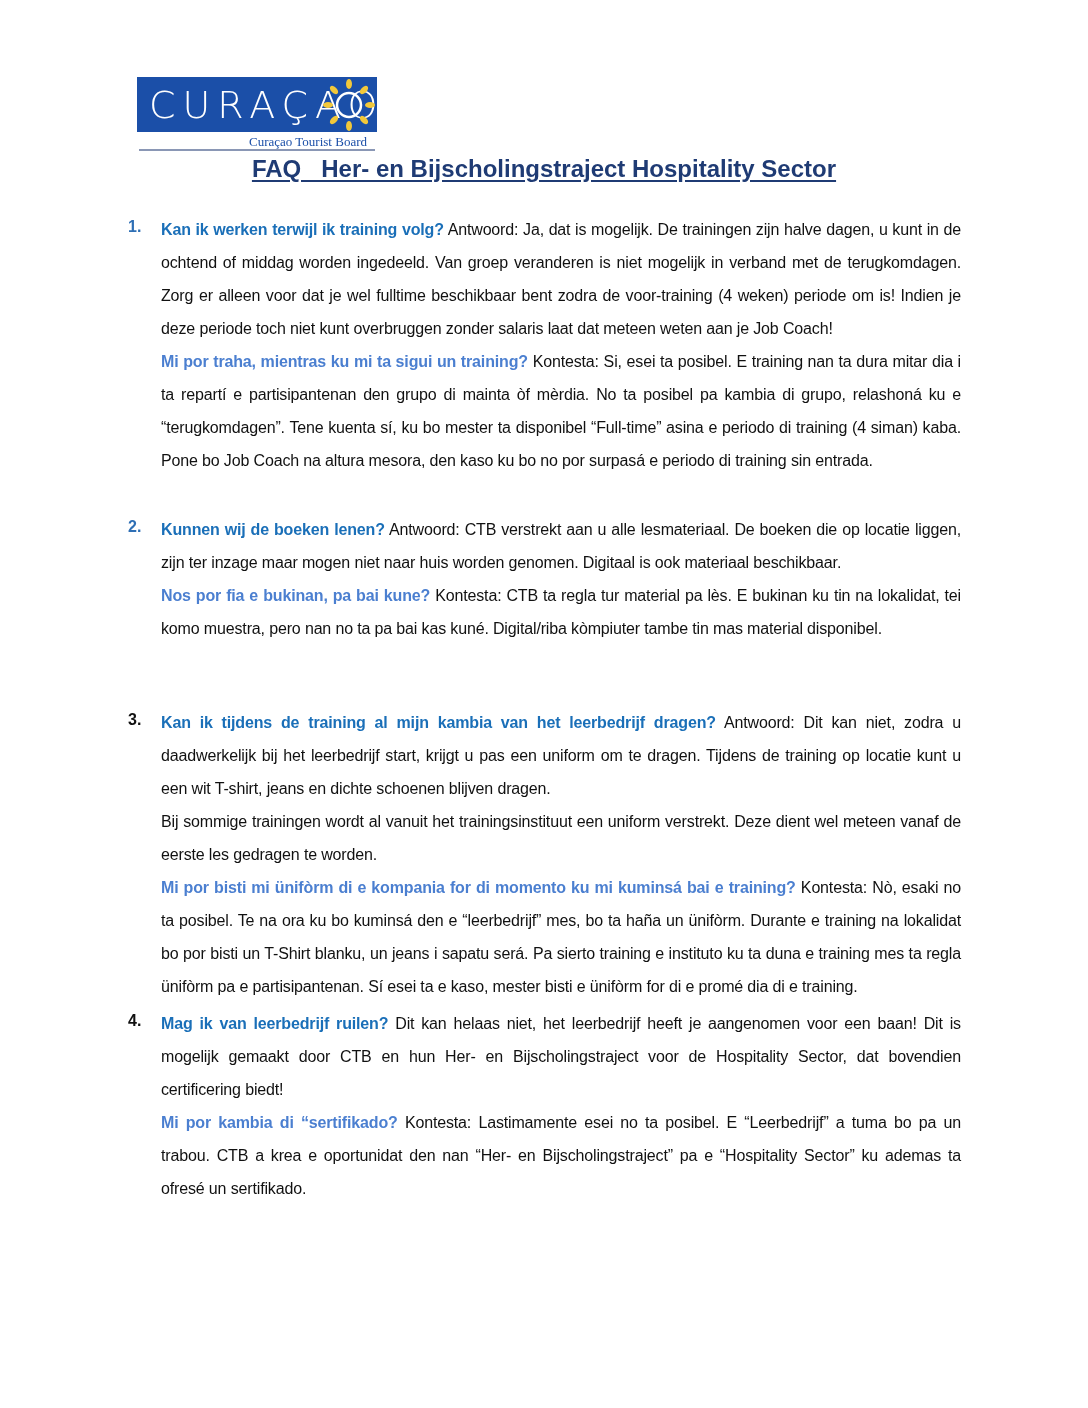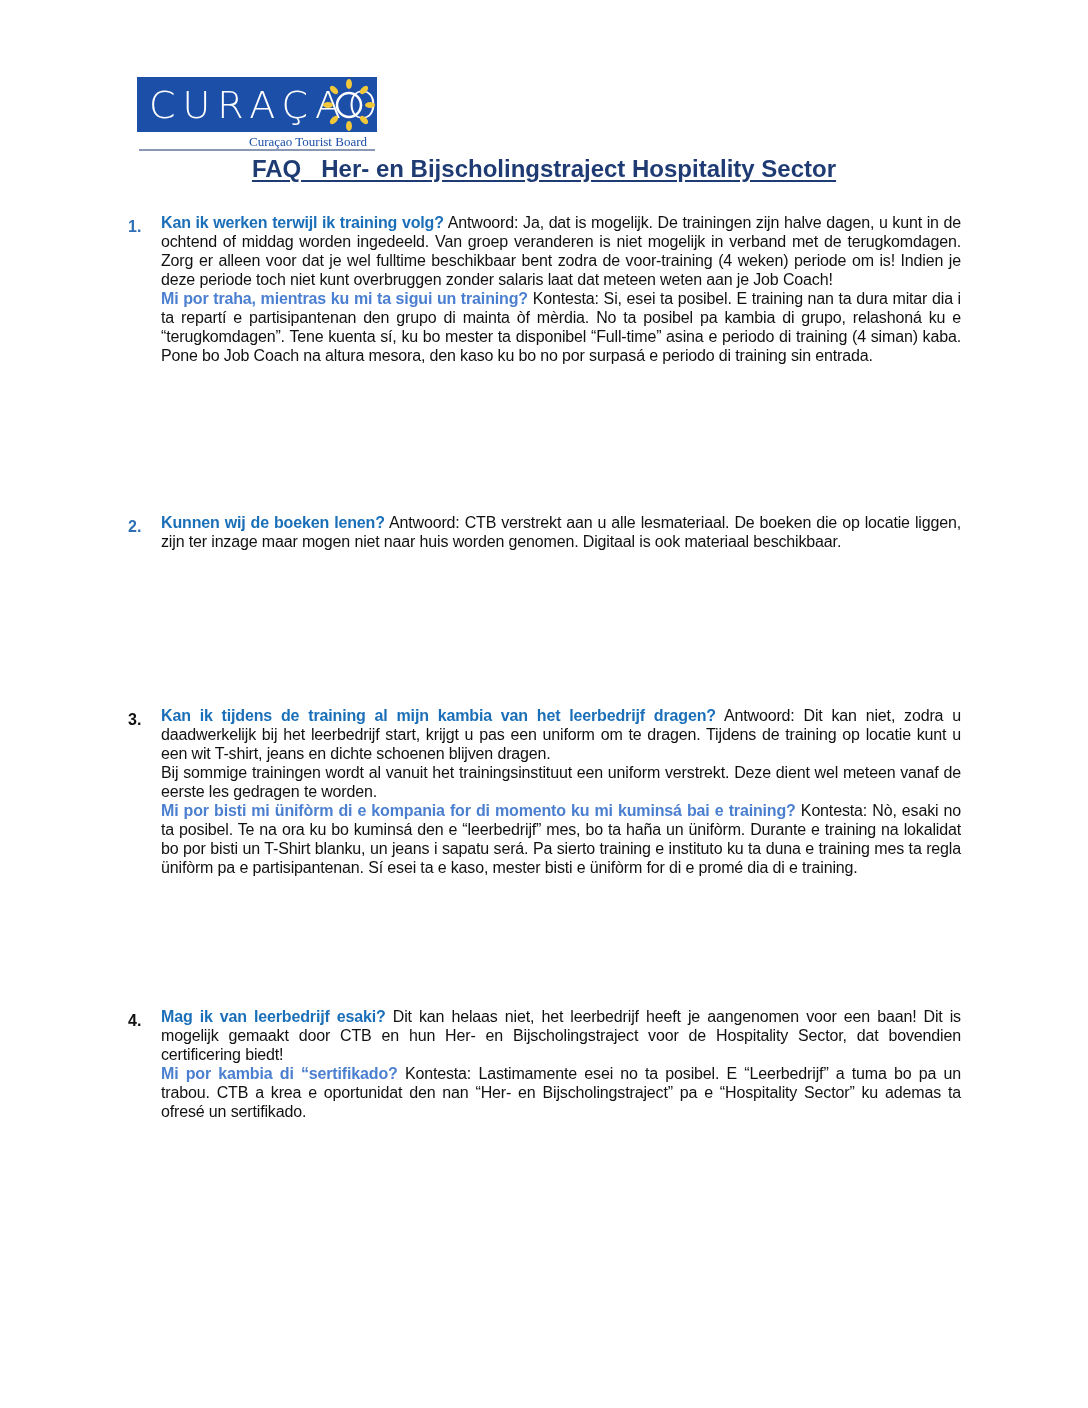--- a/index.html
+++ b/index.html
@@ -88,21 +88,21 @@
       top: 0;
       font-size: 16px;
       line-height: 27px;
       font-weight: bold;
     }
     .faq .num.blue { color: #2e6fb5; }
     .faq .num.black { color: #111111; }
     .faq .para {
       margin-left: 33px;
       font-size: 16px;
-      line-height: 19px;
+      line-height: 33px;
       text-align: justify;
       letter-spacing: -0.15px;
     }
     .q-nl {
       color: #1a6fb8;
       font-weight: bold;
     }
     .q-pap {
       color: #4b7fd0;
       font-weight: bold;
@@ -136,26 +136,27 @@
 
 <div class="faq" style="top:213px;">
   <span class="num blue">1.</span>
   <div class="para"><span class="q-nl">Kan ik werken terwijl ik training volg?</span><span> Antwoord: Ja, dat is mogelijk. De trainingen zijn halve dagen, u kunt in de ochtend of middag worden ingedeeld. Van groep veranderen is niet mogelijk in verband met de terugkomdagen. Zorg er alleen voor dat je wel fulltime beschikbaar bent zodra de voor-training (4 weken) periode om is! Indien je deze periode toch niet kunt overbruggen zonder salaris laat dat meteen weten aan je Job Coach!</span></div>
   <div class="para"><span class="q-pap">Mi por traha, mientras ku mi ta sigui un training?</span><span> Kontesta: Si, esei ta posibel. E training nan ta dura mitar dia i ta repartí e partisipantenan den grupo di mainta òf mèrdia. No ta posibel pa kambia di grupo, relashoná ku e “terugkomdagen”. Tene kuenta sí, ku bo mester ta disponibel “Full-time”  asina e periodo di training (4 siman) kaba. Pone bo Job Coach na altura mesora,  den kaso ku bo no por surpasá e periodo di training sin entrada.</span></div>
 </div>
 
 <div class="faq" style="top:513px;">
   <span class="num blue">2.</span>
   <div class="para"><span class="q-nl">Kunnen wij de boeken lenen?</span><span> Antwoord: CTB verstrekt aan u alle lesmateriaal. De boeken die op locatie liggen, zijn ter inzage maar mogen niet naar huis worden genomen.  Digitaal is ook materiaal beschikbaar.</span></div>
+  <div class="para"><span class="q-pap">Nos por fia e bukinan, pa bai kune?</span><span> Kontesta: CTB ta regla tur material pa lès. E bukinan ku tin na lokalidat, tei komo muestra, pero nan no ta pa bai kas kuné. Digital/riba kòmpiuter tambe tin mas material disponibel.</span></div>
 </div>
 
 <div class="faq" style="top:706px;">
   <span class="num black">3.</span>
   <div class="para"><span class="q-nl">Kan ik tijdens de training al mijn kambia van het leerbedrijf dragen?</span><span> Antwoord: Dit kan niet, zodra u daadwerkelijk bij het leerbedrijf start, krijgt u pas een uniform om te dragen. Tijdens de training op locatie kunt u een wit T-shirt, jeans en dichte schoenen blijven dragen.</span></div>
   <div class="para">Bij sommige trainingen wordt al vanuit het trainingsinstituut een uniform verstrekt. Deze dient wel meteen vanaf de eerste les gedragen te worden.</div>
   <div class="para"><span class="q-pap">Mi por bisti mi ünifòrm di e kompania for di momento ku mi kuminsá bai e training?</span><span> Kontesta: Nò, esaki no ta posibel. Te na ora ku bo kuminsá den e “leerbedrijf” mes, bo ta haña un ünifòrm. Durante e training na lokalidat bo por bisti un T-Shirt blanku, un jeans i sapatu será. Pa sierto training e instituto ku ta duna e training mes ta regla ünifòrm pa e partisipantenan. Sí esei ta e kaso, mester bisti e ünifòrm for di e promé dia di e training.</span></div>
 </div>
 
 <div class="faq" style="top:1007px;">
   <span class="num black">4.</span>
-  <div class="para"><span class="q-nl">Mag ik van leerbedrijf esaki?</span><span> Dit kan helaas niet, het leerbedrijf heeft je aangenomen voor een baan! Dit is mogelijk gemaakt door CTB en hun Her- en Bijscholingstraject voor de Hospitality Sector, dat bovendien certificering biedt!</span></div>
+  <div class="para"><span class="q-nl">Mag ik van leerbedrijf ruilen?</span><span> Dit kan helaas niet, het leerbedrijf heeft je aangenomen voor een baan! Dit is mogelijk gemaakt door CTB en hun Her- en Bijscholingstraject voor de Hospitality Sector, dat bovendien certificering biedt!</span></div>
   <div class="para"><span class="q-pap">Mi por kambia di “sertifikado?</span><span> Kontesta: Lastimamente esei no ta posibel. E “Leerbedrijf” a tuma bo pa un trabou. CTB a krea e oportunidat den nan “Her- en Bijscholingstraject” pa e “Hospitality Sector” ku ademas ta ofresé un sertifikado.</span></div>
 </div>
 
 </body></html>

